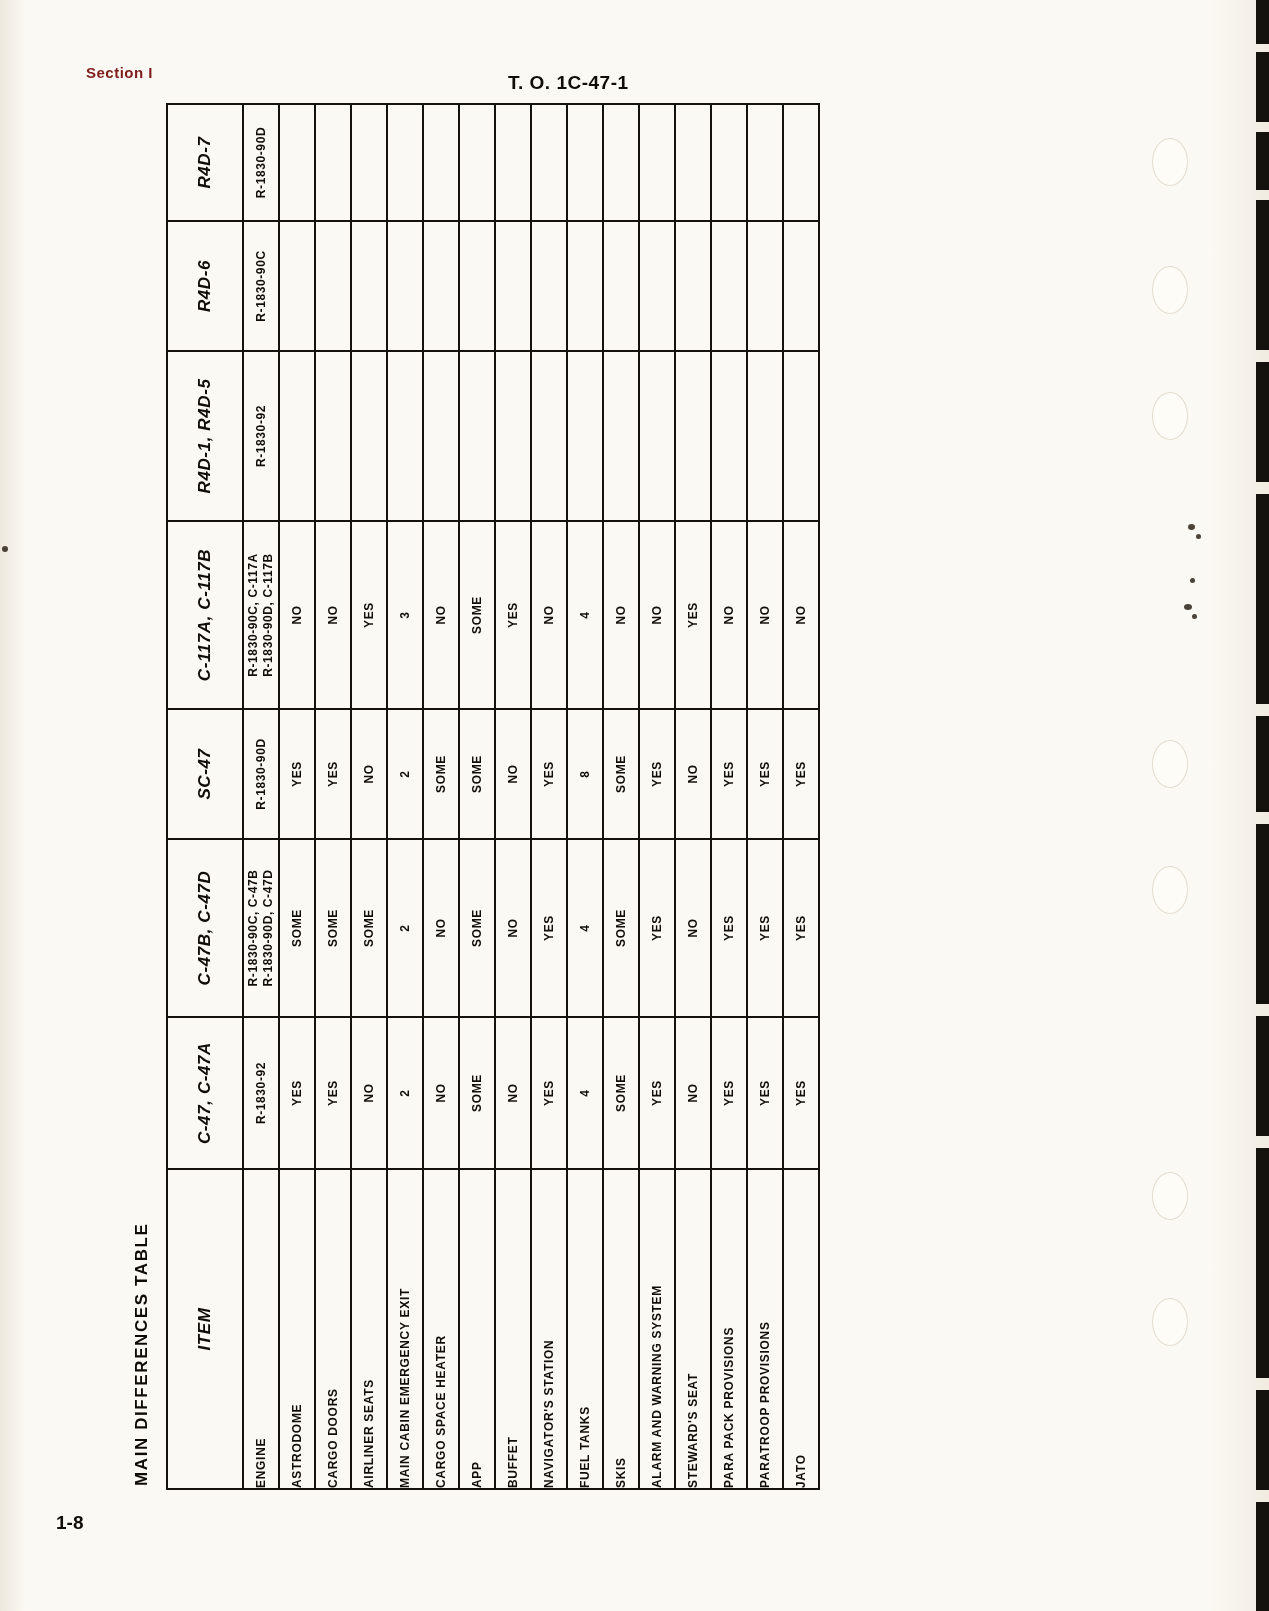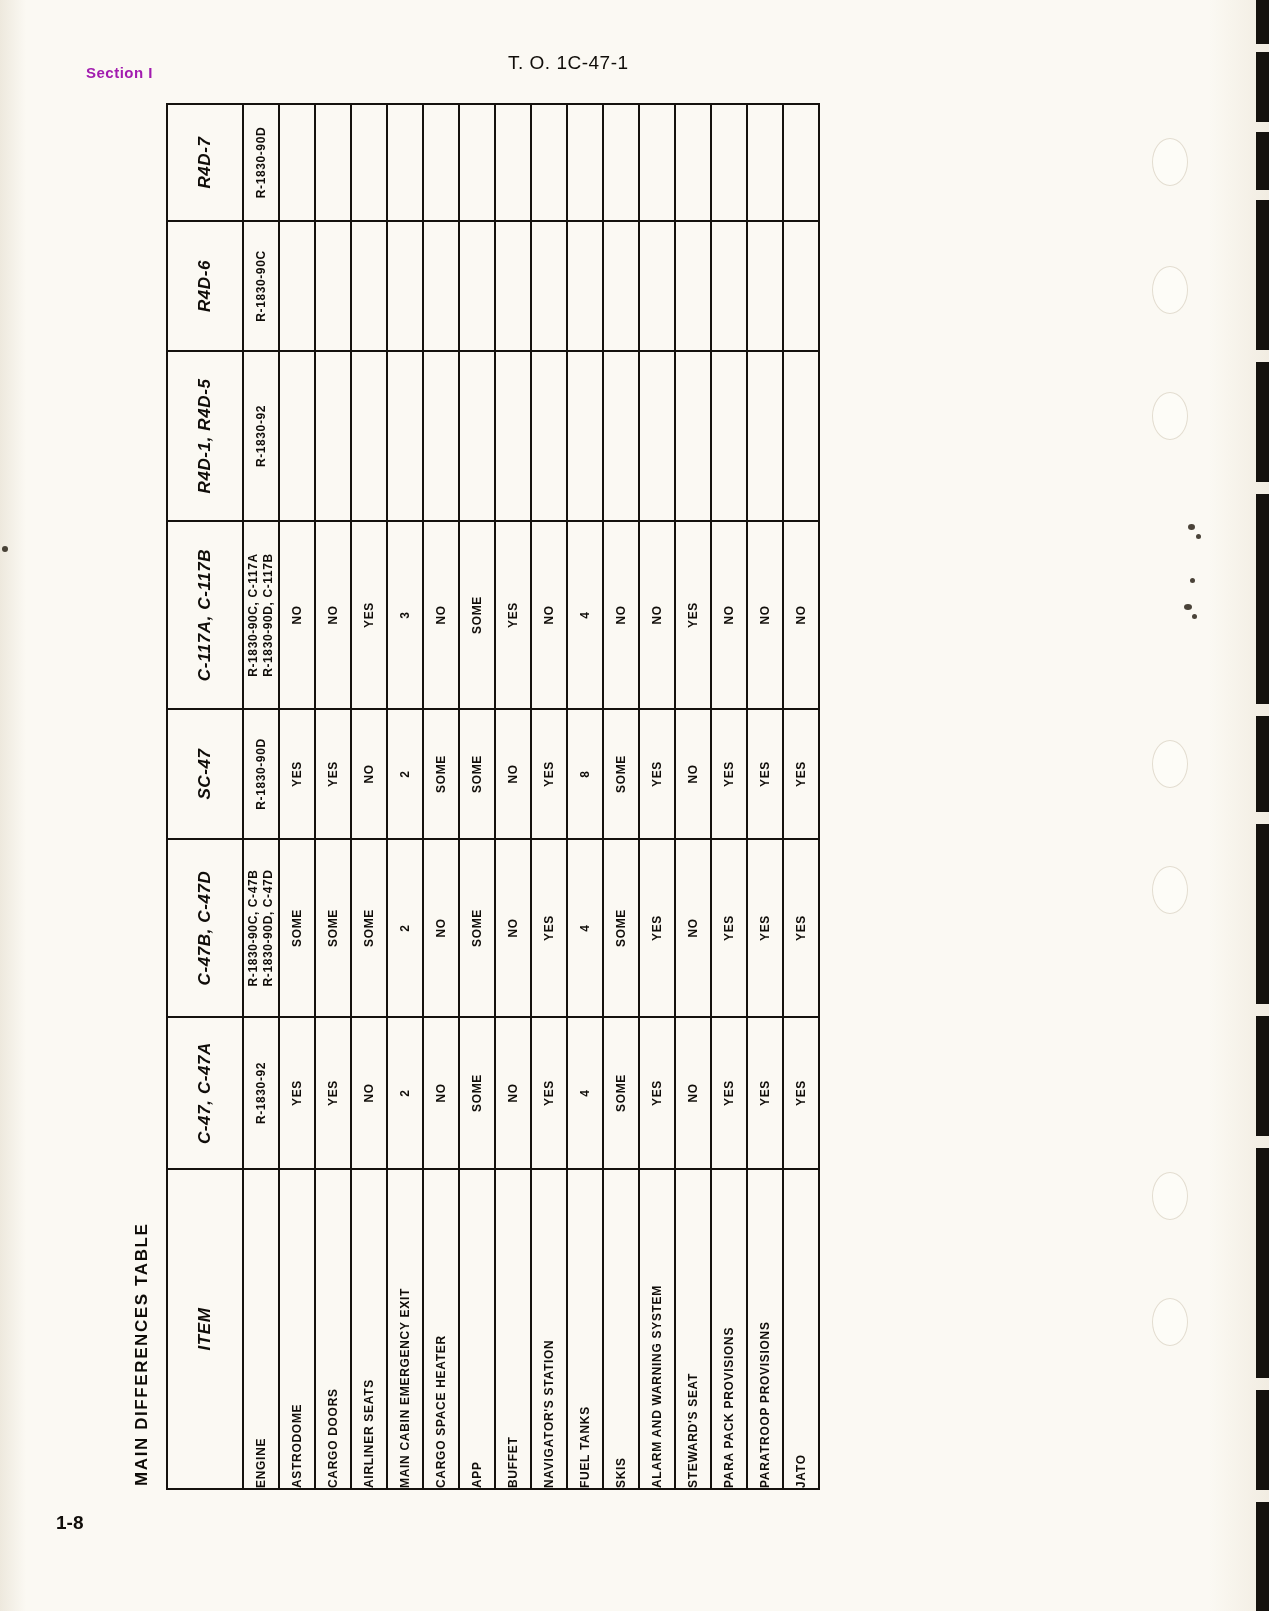--- a/index.html
+++ b/index.html
@@ -68,27 +68,27 @@
     border-radius: 50%;
     opacity: .85;
   }
 
   .hdr-section {
     position: absolute;
     left: 86px; top: 64px;
     font-size: 15px;
     font-weight: bold;
     letter-spacing: .5px;
-    color: #a21caf;
+    color: #7f1d1d;
   }
   .hdr-to {
     position: absolute;
-    left: 508px; top: 52px;
+    left: 508px; top: 72px;
     font-size: 19px;
-    font-weight: normal;
+    font-weight: bold;
     letter-spacing: .5px;
     color: #100d09;
   }
   .pg-num {
     position: absolute;
     left: 56px; top: 1512px;
     font-size: 19px;
     font-weight: bold;
     color: #100d09;
   }

